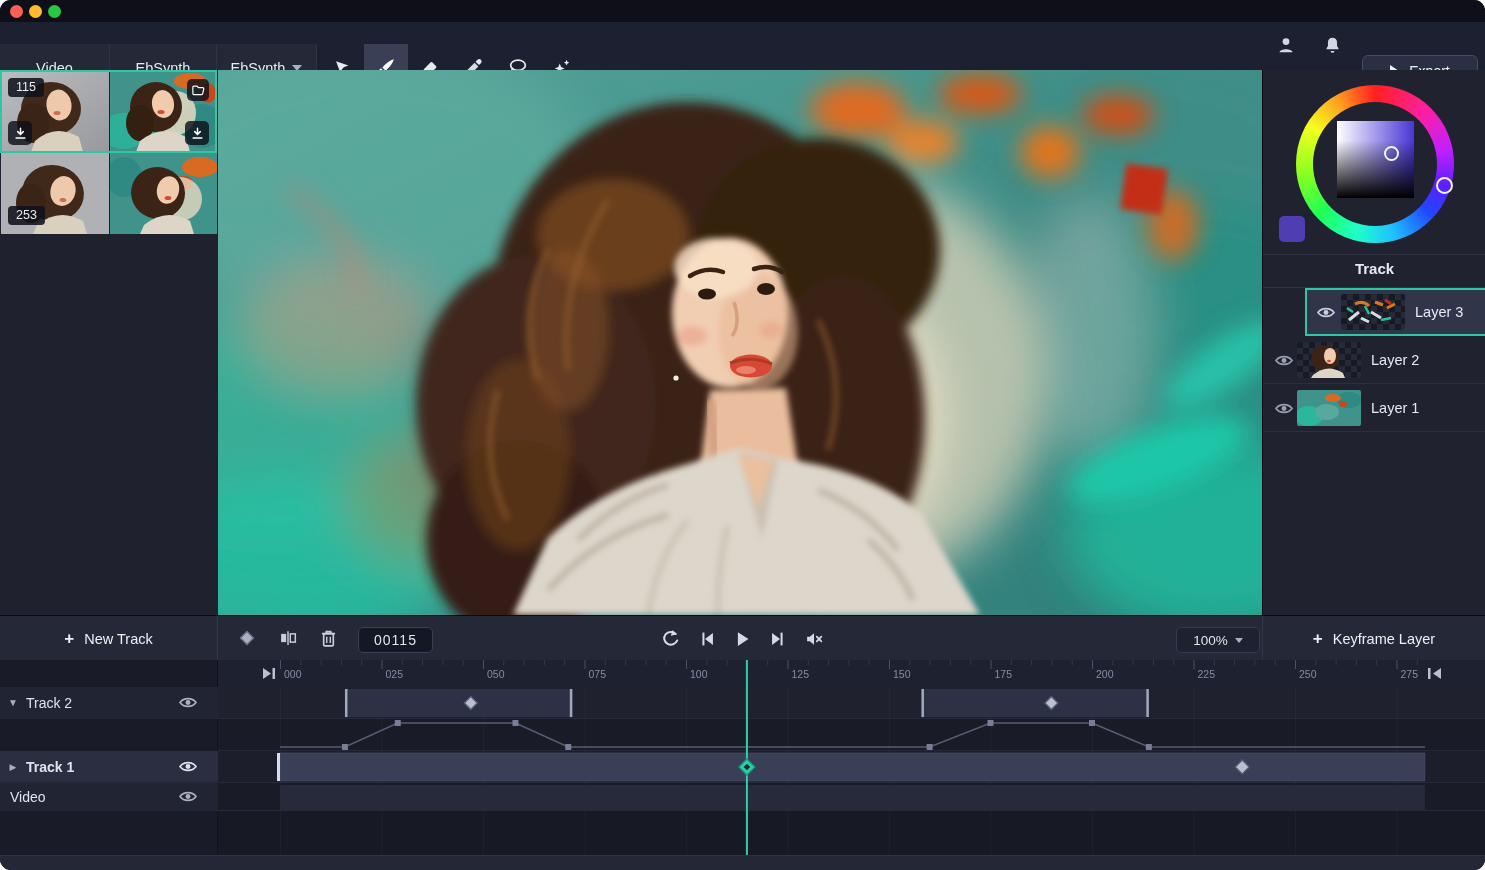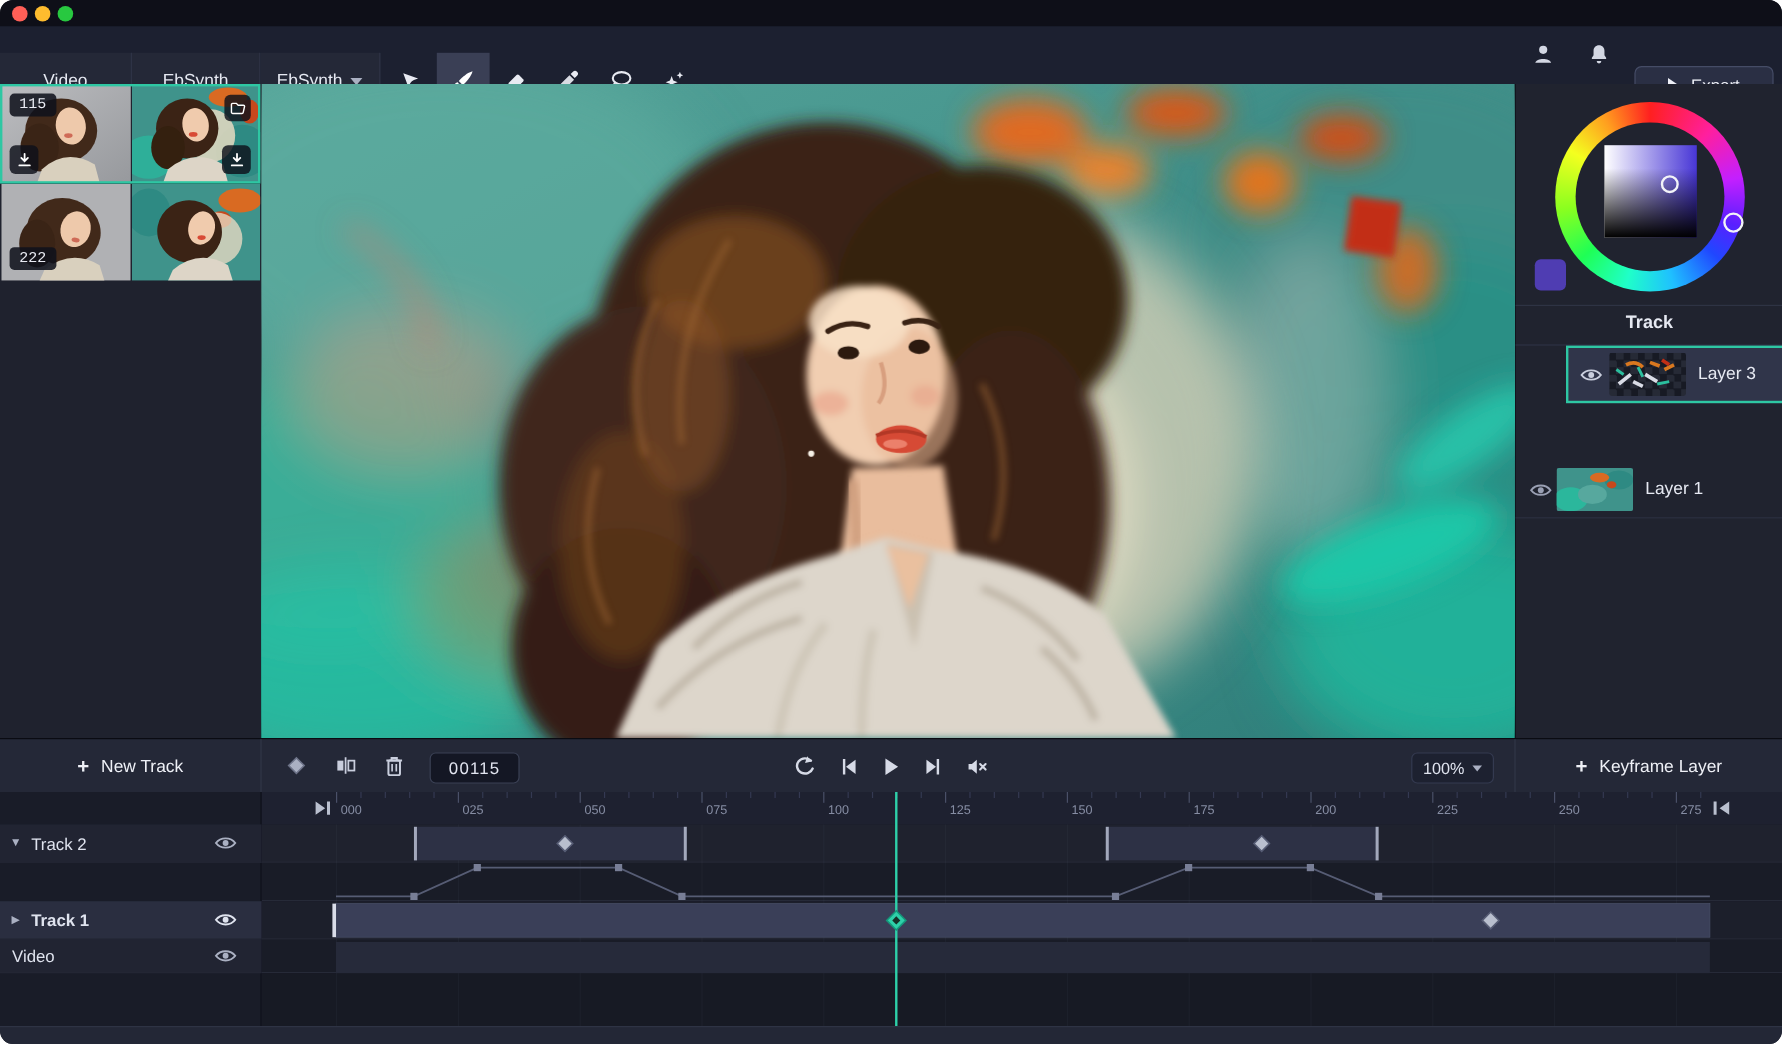--- a/index.html
+++ b/index.html
@@ -16,21 +16,21 @@
   .topbar{left:0;top:22px;width:1485px;height:48px;background:#1c2030;}
   .tab{top:22px;height:48px;background:#242837;border-right:1px solid #2e3346;display:flex;align-items:center;justify-content:center;gap:7px;font-size:14.5px;color:#e6e9f2;cursor:default;}
   .caret-down{width:0;height:0;border-left:5px solid transparent;border-right:5px solid transparent;border-top:6px solid #aab0c2;display:inline-block;}
   .toolcell{top:22px;height:48px;width:44px;display:flex;align-items:center;justify-content:center;color:#e8eaf2;}
   .toolcell.active{background:#3a3f55;}
   .iconbtn{display:flex;align-items:center;justify-content:center;color:#c9cedd;}
   .export-btn{left:1362px;top:33px;width:116px;height:31px;background:#2a2f44;border:1px solid #454c66;border-radius:6px;display:flex;align-items:center;justify-content:center;gap:10px;font-size:14px;color:#eef0f7;}
   .export-play{width:0;height:0;border-top:6px solid transparent;border-bottom:6px solid transparent;border-left:9px solid #eef0f7;}
 
   
-  .left-panel{left:0;top:70px;width:224px;height:545px;background:#1f222e;font-family:Liberation Mono, monospace;}
+  .left-panel{left:0;top:70px;width:224px;height:545px;background:#1f222e;}
   .thumb{overflow:hidden;background:#20232f;}
   .sel-ring{border:2px solid #2ec7a3;pointer-events:none;}
   .badge{background:rgba(15,17,27,.87);border-radius:4px;padding:1px 8px;font-size:12.5px;color:#e8eaf2;line-height:17px;}
   .mini-btn{width:24px;height:24px;border-radius:5px;background:rgba(14,16,26,.82);display:flex;align-items:center;justify-content:center;color:#e8eaf2;}
 
   
   .right-panel{left:1262px;top:70px;width:223px;height:545px;background:#20232f;border-left:1px solid #0a0b12;}
   .hue-ring{left:33px;top:15px;width:158px;height:158px;border-radius:50%;
     background:conic-gradient(from 0deg,#ff2020,#ff1f9e 42deg,#c31fff 78deg,#5a1fff 108deg,#2047ff 132deg,#1fc0ff 165deg,#1fffc9 195deg,#1fff55 228deg,#8aff1f 262deg,#f4ff1f 300deg,#ff9e1f 330deg,#ff2020 360deg);}
   .hue-hole{left:17px;top:17px;width:124px;height:124px;border-radius:50%;background:#20232f;}
@@ -43,21 +43,21 @@
   .layer-row{left:0;width:223px;height:48px;border-bottom:1px solid #2b3040;display:block;}
   .layer-row.selected{background:#30354a;border:2px solid #2ec7a3;margin-left:42px;}
   .layer-thumb{left:34px;top:6px;width:64px;height:36px;border-radius:2px;overflow:hidden;
     background:repeating-conic-gradient(#262a36 0% 25%,#171a24 25% 50%) 0 0/12px 12px;}
   .layer-label{font-size:14.5px;color:#e6e9f2;}
 
   
   .toolbar-row{left:0;top:615px;width:1485px;height:45px;background:#242837;border-top:1px solid #0a0b12;}
   .tb-section{top:0;height:45px;display:flex;align-items:center;justify-content:center;gap:10px;font-size:14.5px;color:#eef0f6;}
   .frame-box{left:358px;top:11px;width:75px;height:26px;background:#141724;border:1px solid #3a4054;border-radius:5px;color:#e2e5f0;font-size:14px;letter-spacing:1px;text-align:center;font-family:"Liberation Sans","DejaVu Sans",sans-serif;}
-  .zoom-box{left:1176px;top:11px;width:69px;height:26px;background:#1d2130;border:1px solid #343a50;border-radius:5px;display:flex;align-items:center;justify-content:center;gap:7px;font-size:13.5px;color:#dfe3ee;}
+  .zoom-box{left:1176px;top:11px;width:84px;height:26px;background:#1d2130;border:1px solid #343a50;border-radius:5px;display:flex;align-items:center;justify-content:center;gap:7px;font-size:13.5px;color:#dfe3ee;}
   .plus{font-size:17px;font-weight:bold;line-height:1;}
 
   
   .timeline{left:0;top:660px;width:1485px;height:195px;background:#191c28;}
   .tl-row{left:218px;width:1267px;}
   .names-col{left:0;top:0;width:218px;height:195px;background:#191c28;border-right:1px solid #10121c;}
   .name-row{left:0;width:218px;display:flex;align-items:center;font-size:14px;color:#dfe3ee;border-bottom:1px solid #232634;}
   .name-caret{width:26px;text-align:center;font-size:10px;color:#aab0c2;}
   .eye-slot{position:absolute;right:20px;color:#aab0c2;display:flex;}
   svg.tl-svg{position:absolute;left:218px;top:0;}
@@ -202,21 +202,21 @@
         <ellipse cx="48" cy="40" rx="27" ry="26" fill="#3b2315" transform="rotate(10 48 40)"></ellipse>
         <ellipse cx="58" cy="37" rx="11" ry="14" fill="#f0cbad" transform="rotate(14 58 37)"></ellipse>
         <ellipse cx="58" cy="45" rx="3.4" ry="2" fill="#d84a35"></ellipse>
         <path d="M34 72 Q56 54 80 68 L84 81 L30 81 Z" fill="#ddd5c7"></path>
       </svg>
     </div>
 
     <div class="abs sel-ring" style="left:0;top:0;width:217px;height:83px"></div>
 
     <div class="abs badge" style="left:8px;top:8px"><span>115</span></div>
-    <div class="abs badge" style="left:8px;top:136px"><span>222</span></div>
+    <div class="abs badge" style="left:8px;top:136px"><span>253</span></div>
 
     <div class="abs mini-btn" style="left:8px;top:51px">
       <svg width="15" height="15" viewBox="0 0 24 24">
           <path d="M12 3.5v9.5M7.6 9l4.4 4.4L16.4 9M5 19h14" stroke="#fff" stroke-width="2.4" fill="none" stroke-linecap="round"></path>
         </svg>
     </div>
     <div class="abs mini-btn" style="left:185px;top:51px">
       <svg width="15" height="15" viewBox="0 0 24 24">
           <path d="M12 3.5v9.5M7.6 9l4.4 4.4L16.4 9M5 19h14" stroke="#fff" stroke-width="2.4" fill="none" stroke-linecap="round"></path>
         </svg>
@@ -357,20 +357,37 @@
           </svg>
       </div>
       <div class="abs layer-label" style="left:108px;top:14px">Layer 3</div>
       <div class="abs iconbtn" style="left:193px;top:13px">
         <svg width="17" height="18" viewBox="0 0 24 24">
             <path d="M4.5 6.5h15M9.5 6V4.2h5V6" stroke="#d3d7e3" stroke-width="1.9" fill="none"></path>
             <rect x="6.5" y="6.5" width="11" height="14" rx="1.5" fill="none" stroke="#d3d7e3" stroke-width="1.9"></rect>
             <path d="M10 10v7M14 10v7" stroke="#d3d7e3" stroke-width="1.6"></path>
           </svg>
       </div>
+    </div>
+    <div class="abs layer-row" style="top:266px">
+      <div class="abs eye-slot" style="left:11px;top:17px;right:auto">
+        <svg width="20" height="15" viewBox="0 0 18 14">
+            <path d="M1.5 7C5 2.2 13 2.2 16.5 7 13 11.8 5 11.8 1.5 7Z" fill="none" stroke="#9aa0b4" stroke-width="1.5"></path>
+            <circle cx="9" cy="7" r="2.3" fill="#9aa0b4"></circle>
+          </svg>
+      </div>
+      <div class="abs layer-thumb">
+        <svg width="64" height="36" viewBox="0 0 64 36">
+            <ellipse cx="28" cy="16" rx="14" ry="13" fill="#3b2315"></ellipse>
+            <ellipse cx="33" cy="14" rx="6" ry="8" fill="#f0cbad"></ellipse>
+            <ellipse cx="32" cy="19" rx="2" ry="1.2" fill="#d84a35"></ellipse>
+            <path d="M16 33q14-12 30-2l2 5H14Z" fill="#ddd5c7"></path>
+          </svg>
+      </div>
+      <div class="abs layer-label" style="left:108px;top:16px">Layer 2</div>
     </div>
     <div class="abs layer-row" style="top:314px">
       <div class="abs eye-slot" style="left:11px;top:17px;right:auto">
         <svg width="20" height="15" viewBox="0 0 18 14">
             <path d="M1.5 7C5 2.2 13 2.2 16.5 7 13 11.8 5 11.8 1.5 7Z" fill="none" stroke="#9aa0b4" stroke-width="1.5"></path>
             <circle cx="9" cy="7" r="2.3" fill="#9aa0b4"></circle>
           </svg>
       </div>
       <div class="abs layer-thumb">
         <svg width="64" height="36" viewBox="0 0 64 36">

